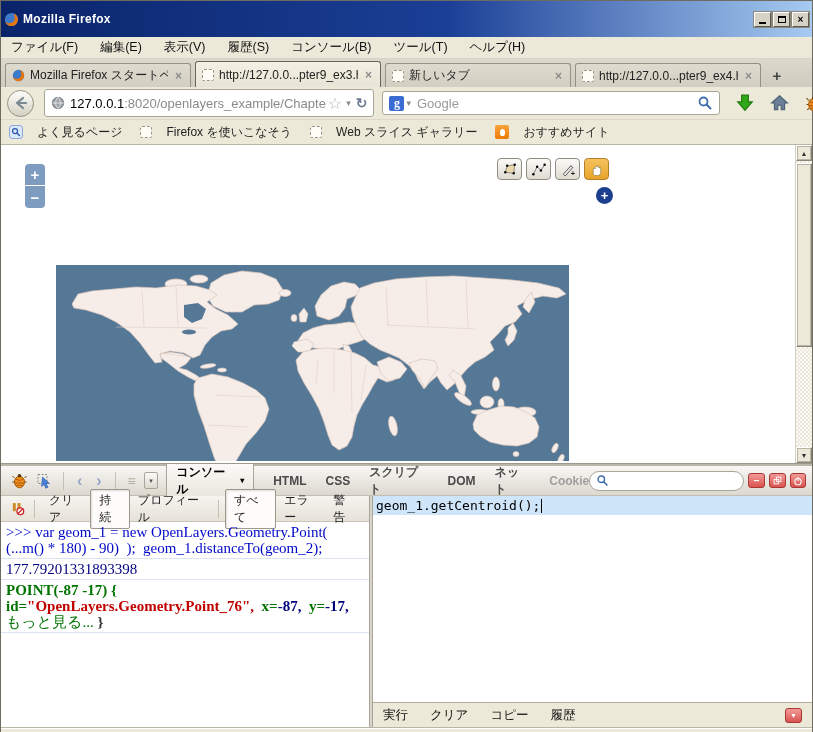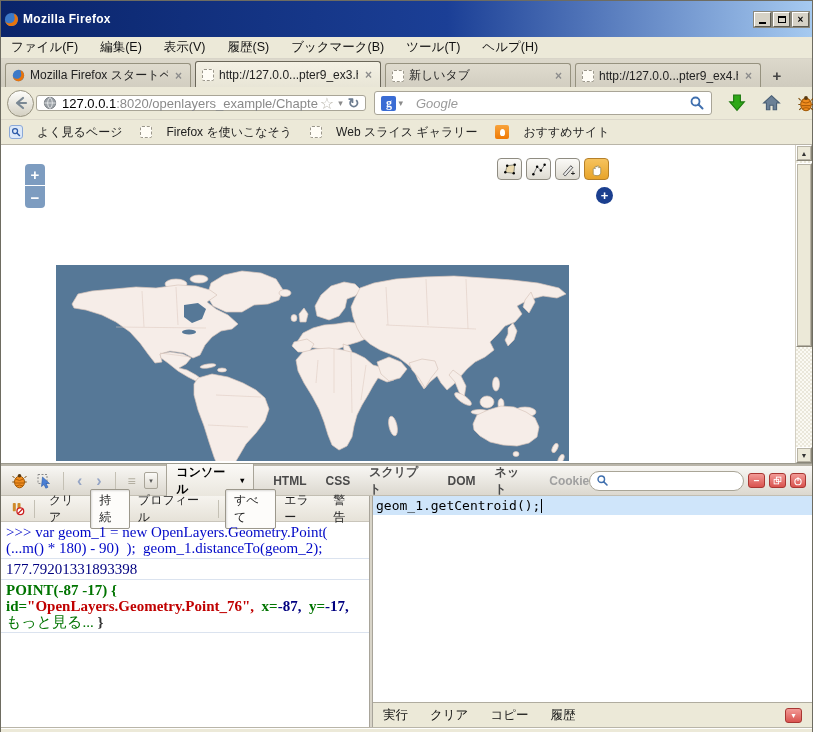--- a/index.html
+++ b/index.html
@@ -31,32 +31,32 @@
   .tab .lbl { white-space:nowrap; overflow:hidden; flex:1; margin:0 5px; }
   .tab .tclose { color:#8d8d8d; font-weight:bold; font-size:12px; padding:0 2px; }
   .ph-ico { width:12px; height:12px; border:1px dashed #9a968a; border-radius:2px; flex:none; background:#fffdf6; }
   .newtab { width:24px; height:22px; margin-bottom:1px; display:flex; align-items:center; justify-content:center;
     font-size:15px; font-weight:bold; color:#444; border:1px solid transparent; }
 
   
   .navbar { height:33px; background:#ece9d8; display:flex; align-items:center; padding:0 6px; border-bottom:1px solid #dcd8cb; }
   .backbtn { width:27px; height:27px; border-radius:50%; background:linear-gradient(#fdfdfb,#d4d0c2);
     border:1px solid #96927f; display:flex; align-items:center; justify-content:center; flex:none; z-index:2; }
-  .urlbar { height:16px; flex:0 0 302px; margin-left:2px; background:#fff; border:1px solid #a9a597; border-radius:3px;
+  .urlbar { height:28px; flex:0 0 302px; margin-left:10px; background:#fff; border:1px solid #a9a597; border-radius:3px;
     display:flex; align-items:center; padding:0 6px; font-size:13px; }
   .urlbar .host { color:#000; }
   .urlbar .rest { color:#8a8a8a; flex:1; white-space:nowrap; overflow:hidden; }
   .star { color:#b9b6ac; font-size:16px; margin:0 2px; }
   .caret { color:#8a8a8a; font-size:9px; margin:0 2px; }
   .reload { color:#6d7d90; font-size:14px; font-weight:bold; margin-left:3px; }
   .searchbar { height:24px; flex:0 0 338px; margin-left:8px; background:#fff; border:1px solid #a9a597; border-radius:3px;
     display:flex; align-items:center; padding:0 6px; font-size:13px; }
   .gico { width:15px; height:15px; border-radius:2px; background:#3a6cd4; color:#fff; font-weight:bold;
     font-family:"Liberation Serif",serif; font-size:12px; display:flex; align-items:center; justify-content:center; }
-  .searchbar .sname { color:#9a9a9a; flex:1; margin-left:11px;font-style:italic; }
+  .searchbar .sname { color:#9a9a9a; flex:1; margin-left:4px; }
   .navico { margin-left:16px; display:flex; align-items:center; }
 
   
   .bmbar { height:25px; background:#ece9d8; border-bottom:1px solid #b9b5a8; display:flex; align-items:center;
     padding:0 8px; gap:18px; font-size:12px; color:#222; }
   .bmitem { display:flex; align-items:center; gap:14px; }
   .bm-mag { width:14px; height:14px; border-radius:3px; background:#dce8f8; border:1px solid #8aa8d8;
     display:flex; align-items:center; justify-content:center; }
   .bm-orange { width:14px; height:14px; border-radius:2px; background:linear-gradient(#f8a33b,#ef7a06);
     display:flex; align-items:center; justify-content:center; }
@@ -157,21 +157,21 @@
         </span>
       <span class="wbtn">×</span>
     </span>
   </div>
 
   <div class="menubar">
     <span>ファイル(F)</span>
     <span>編集(E)</span>
     <span>表示(V)</span>
     <span>履歴(S)</span>
-    <span>ブックマーク(B)</span>
+    <span>コンソール(B)</span>
     <span>ツール(T)</span>
     <span>ヘルプ(H)</span>
   </div>
 
   <div class="tabbar">
     <div class="tab">
       <span>
           <svg width="13" height="13" viewBox="0 0 16 16">
             <circle cx="8" cy="8" r="7" fill="#3c79c8"></circle>
             <path d="M8,1 a7,7 0 1,1 -6.9,8.5 a5.5,5.5 0 0,0 9.5,-6 q1.5,-0.5 -0.6,-2.2 z" fill="#e8740c"></path>

